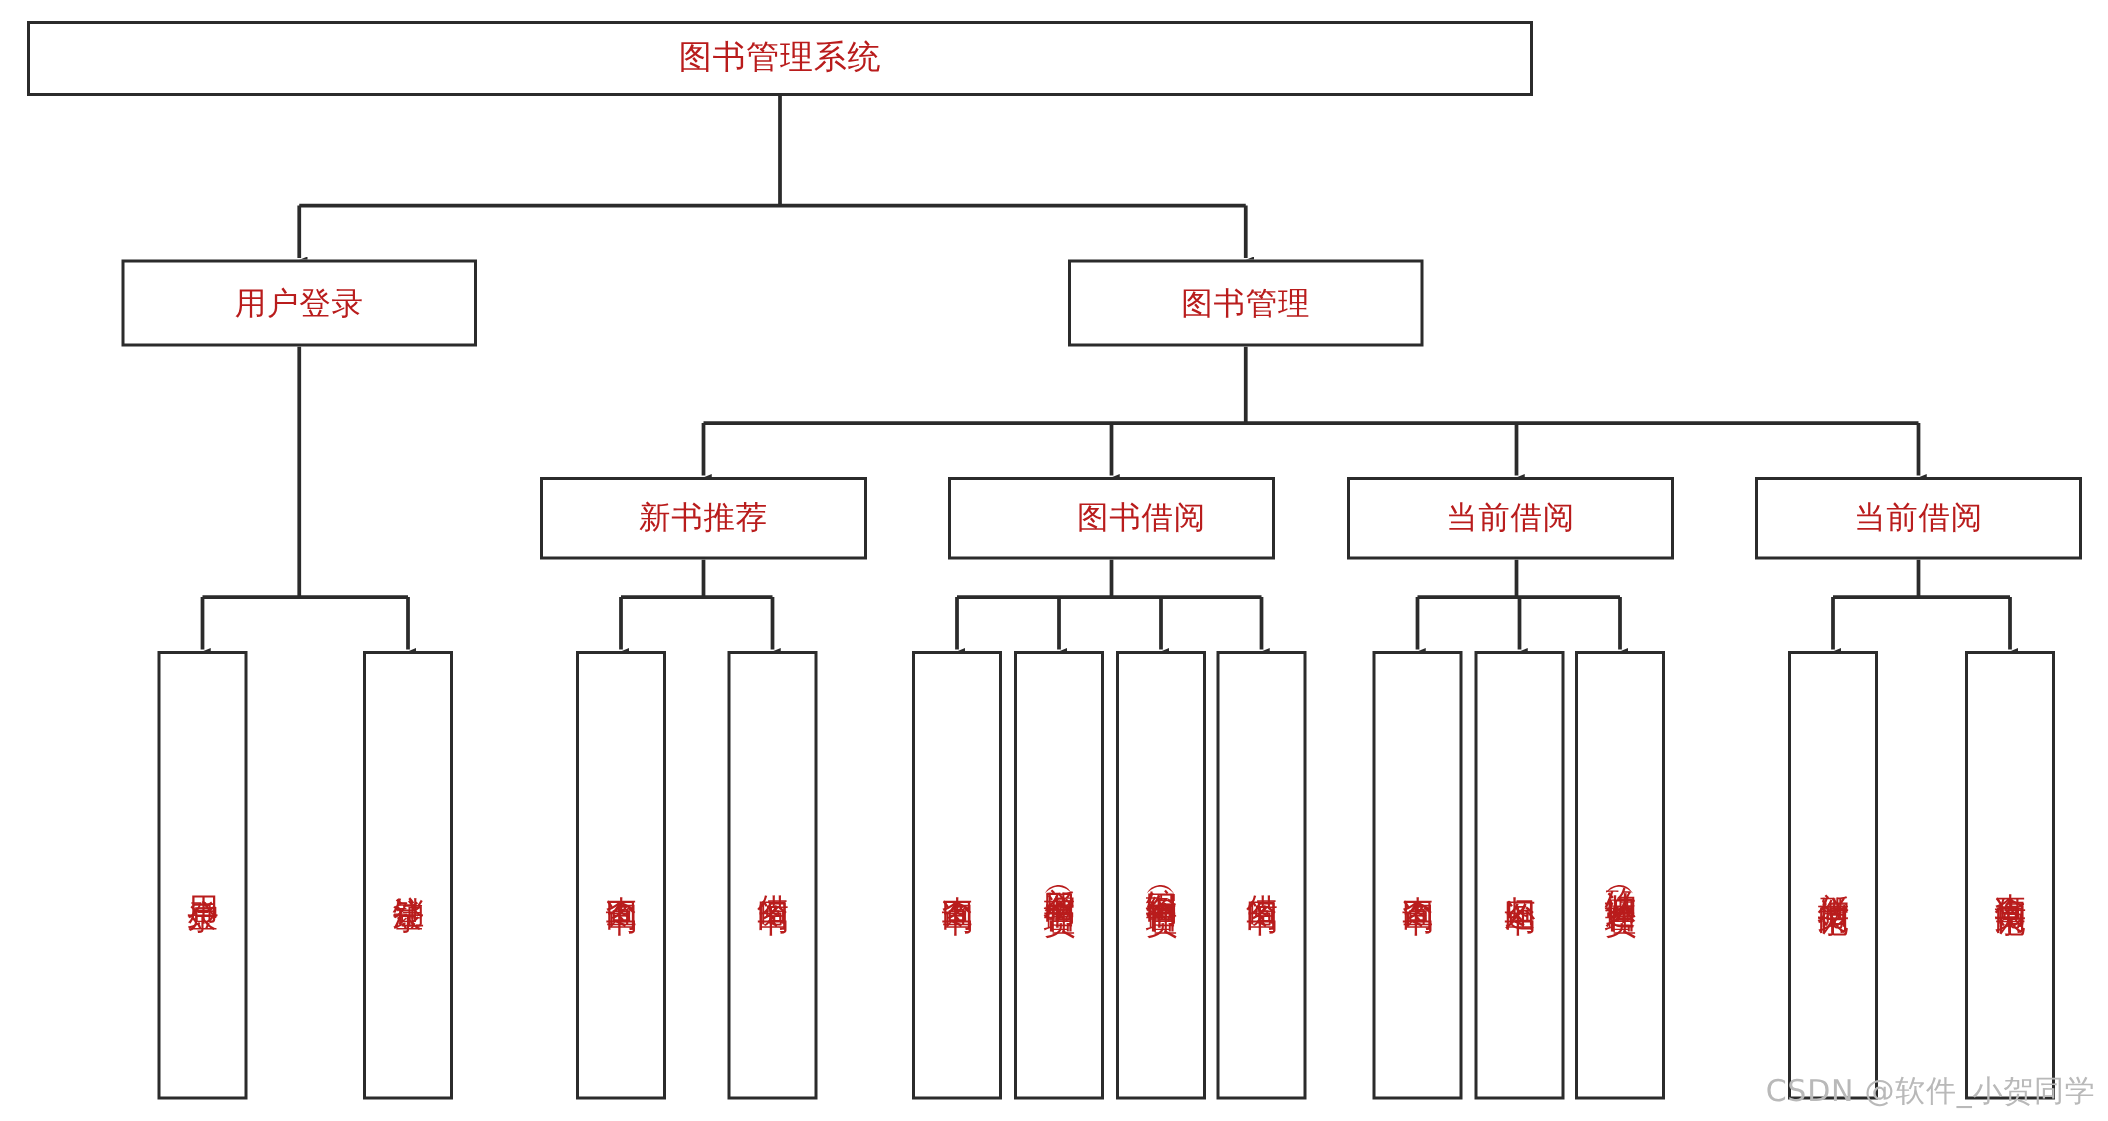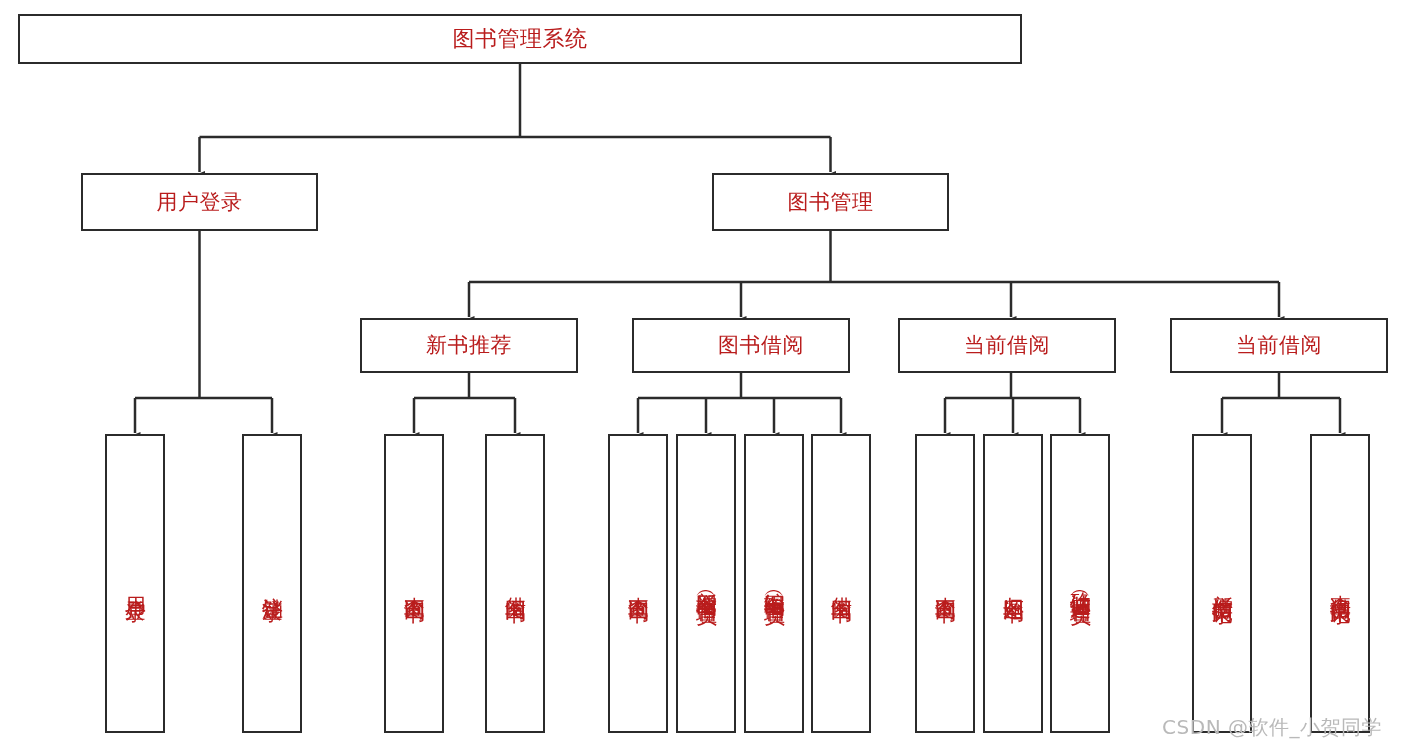--- a/index.html
+++ b/index.html
@@ -41,21 +41,21 @@
     text-orientation:upright;
     display:block;
   }
   svg.links{
     position:absolute;left:0;top:0;
     width:1405px;height:747px;
     pointer-events:none;
   }
   .wm{
     position:absolute;
-    right:23px;bottom:6px;
+    right:8px;bottom:6px;
     font-size:20px;
     color:#b9b9b9;
     letter-spacing:0.5px;
     white-space:nowrap;
   }
 </style>
 </head>
 <body>
 
 <div id="diagram">

